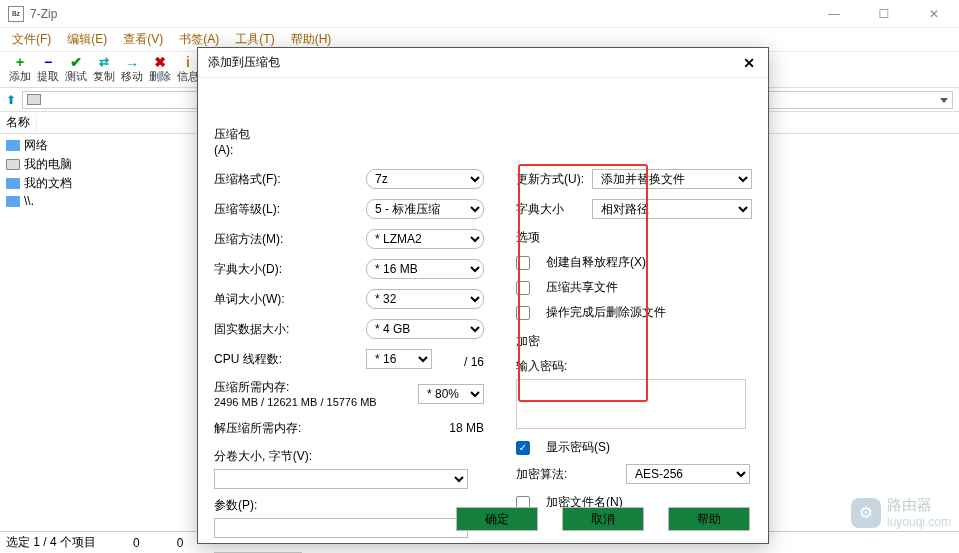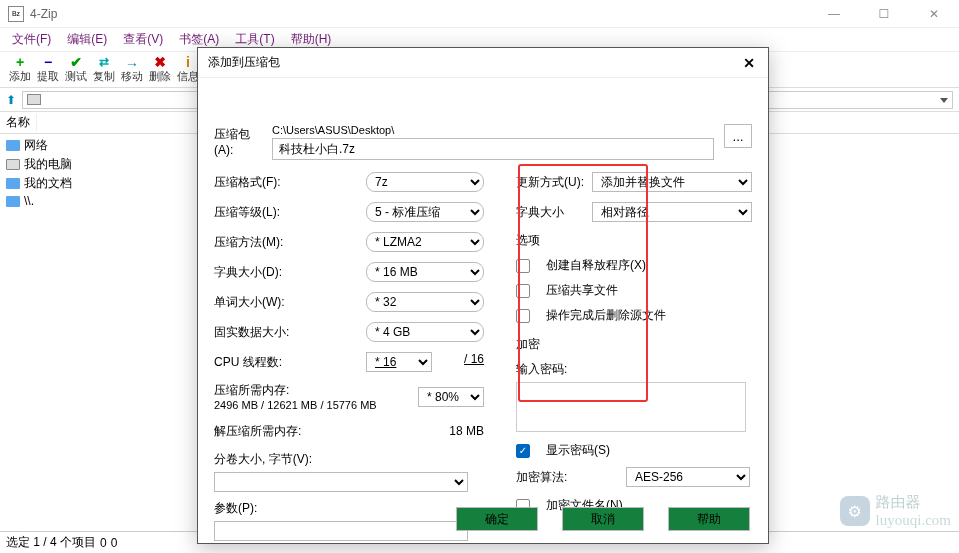--- a/index.html
+++ b/index.html
@@ -7,21 +7,21 @@
 
 
 .main-titlebar { display: flex; align-items: center; height: 28px; padding: 0 8px; border-bottom: 1px solid #eee; }
 .main-titlebar .app-icon { width: 16px; height: 16px; border: 1px solid #888; background: #fff; font-size: 7px; display: flex; align-items: center; justify-content: center; margin-right: 6px; }
 .main-titlebar .title { flex: 1; font-size: 12px; color: #666; }
 .win-controls { display: flex; gap: 20px; margin-right: 2px; }
 .win-btn { width: 30px; height: 20px; display: flex; align-items: center; justify-content: center; color: #888; font-size: 12px; }
 
 
 .menubar { display: flex; height: 24px; align-items: center; padding: 0 4px; border-bottom: 1px solid #eee; font-size: 12px; }
-.menubar span { padding: 0 8px; color: #701a75; }
+.menubar span { padding: 0 8px; color: #a16207; }
 
 
 .toolbar { display: flex; align-items: center; height: 36px; padding: 0 6px; border-bottom: 1px solid #ddd; background: #fff; }
 .tb-btn { display: flex; flex-direction: column; align-items: center; padding: 0 3px; font-size: 11px; color: #333; }
 .tb-icon { width: 18px; height: 14px; display:flex; align-items:center; justify-content:center; font-size: 14px; font-weight: bold; line-height: 1; }
 .plus { color: #0a0; } .minus { color: #00a; } .check { color: #090; } .arrows { color: #0aa; font-size:12px; } .move { color: #08b; } .x { color: #c00; } .info { color: #c80; }
 
 
 .pathbar { display: flex; align-items: center; height: 24px; padding: 0 6px; border-bottom: 1px solid #ddd; }
 .pathbar .up { color: #08b; margin-right: 6px; }
@@ -31,21 +31,21 @@
 
 .content { display: flex; height: calc(100% - 28px - 24px - 36px - 24px - 22px); }
 .file-header { display: flex; background: #fff; border-bottom: 1px solid #ddd; height: 22px; align-items: center; }
 .file-header .col { padding: 0 6px; border-right: 1px solid #eee; }
 .file-list { padding: 2px 0; }
 .file-item { display: flex; align-items: center; padding: 1px 6px; gap: 4px; }
 .folder-ico { width: 14px; height: 11px; background: #5aa7f0; border-radius: 1px; position: relative; }
 .drive-ico { width: 14px; height: 11px; background: #ddd; border: 1px solid #888; border-radius: 1px; }
 
 
-.statusbar { position: absolute; bottom: 0; left: 0; right: 0; height: 22px; border-top: 1px solid #ccc; display: flex; align-items: center; font-size: 12px; padding: 0 6px; gap: 4px; }
+.statusbar { position: absolute; bottom: 0; left: 0; right: 0; height: 22px; border-top: 1px solid #ccc; display: flex; align-items: center; font-size: 12px; padding: 0 6px; gap: 37px; }
 
 
 .dialog { position: absolute; left: 197px; top: 47px; width: 572px; height: 497px; background: #fff; border: 1px solid #555; box-shadow: 0 4px 20px rgba(0,0,0,.25); }
 .dlg-titlebar { display: flex; align-items: center; height: 30px; padding: 0 10px; border-bottom: 1px solid #eee; }
 .dlg-title { flex: 1; font-size: 12px; }
 .dlg-close { width: 18px; height: 18px; display: flex; align-items: center; justify-content: center; font-size: 14px; font-weight: bold; }
 
 .dlg-body { padding: 6px 16px; font-size: 12px; margin-top: 40px; }
 .arch-row { display: flex; align-items: flex-start; gap: 10px; margin-bottom: 12px; }
 .arch-label { width: 48px; padding-top: 2px; }
@@ -61,21 +61,21 @@
 
 .highlight-box { border: 2px solid #e33; border-radius: 3px; position: absolute; left: 320px; top: 116px; width: 130px; height: 238px; pointer-events: none; }
 
 .form-row { display: flex; align-items: center; margin-bottom: 10px; height: 20px; }
 .form-row label { flex: 1; font-size: 12px; }
 .form-row .val { font-size: 12px; }
 select, input[type="text"] { height: 20px; border: 1px solid #bbb; font-size: 12px; padding: 0 4px; background: #fff; }
 .sel-w { width: 118px; border-radius: 9px; }
 .sel-sm { width: 66px; }
 .sel-pct { width: 66px; margin-left: auto; }
-.threads-row { display: flex; align-items: flex-start; text-decoration: underline; }
+.threads-row { display: flex; align-items: flex-end; }
 .threads-row .slash { margin-left: 8px; font-size: 12px; width: 44px; text-align: right; }
 
 .check-row { display: flex; align-items: center; gap: 16px; margin-bottom: 8px; font-size: 12px; }
 .chk { width: 14px; height: 14px; border: 1px solid #888; border-radius: 2px; display: inline-flex; align-items: center; justify-content: center; font-size: 10px; color: #fff; }
 .chk.checked { background: #0067c0; border-color: #0067c0; }
 
 .section-title { font-size: 12px; margin: 6px 0 8px; }
 .pw-box { width: 230px; height: 50px; border: 1px solid #ccc; margin-bottom: 10px; }
 
 .split-row, .param-row { margin-top: 8px; }
@@ -83,28 +83,28 @@
 
 .opt-btn { width: 88px; height: 26px; border: 1px solid #bbb; background: #fff; margin-top: 14px; }
 
 .dlg-buttons { position: absolute; bottom: 12px; right: 18px; display: flex; gap: 24px; }
 .dlg-buttons button { width: 82px; height: 24px; border: 1px solid #bbb; background: #15803d; font-size: 12px; }
 
 
 .watermark { position: absolute; right: 8px; bottom: 24px; display: flex; align-items: center; gap: 6px; opacity: .55; }
 .wm-ico { width: 30px; height: 30px; border-radius: 8px; background: #9bb3c7; display:flex; align-items:center; justify-content:center; color:#fff; font-size:16px; }
 .wm-text { font-size: 15px; color: #8aa; }
-.wm-sub { font-size: 15px; color: #9bb; font-family: Liberation Serif, serif; }
+.wm-sub { font-size: 12px; color: #9bb; }
 </style>
 </head>
 <body>
 
 <div class="main-titlebar">
   <div class="app-icon">Bz</div>
-  <div class="title">4-Zip</div>
+  <div class="title">7-Zip</div>
   <div class="win-controls">
     <div class="win-btn">—</div>
     <div class="win-btn">☐</div>
     <div class="win-btn">✕</div>
   </div>
 </div>
 
 <div class="menubar">
   <span>文件(F)</span>
   <span>编辑(E)</span>
@@ -186,27 +186,20 @@
 
 <div class="dialog">
   <div class="dlg-titlebar">
     <div class="dlg-title">添加到压缩包</div>
     <div class="dlg-close">✕</div>
   </div>
   <div class="dlg-body">
 
     <div class="arch-row">
       <div class="arch-label">压缩包(A):</div>
-      <div class="arch-right">
-        <div class="arch-path-wrap">
-          <span class="arch-path">C:\Users\ASUS\Desktop\</span>
-          <input class="arch-input" value="科技杜小白.7z" style="">
-        </div>
-        <button class="browse-btn">...</button>
-      </div>
     </div>
 
     <div class="columns">
 
       <div class="col-left">
         <div class="form-row">
             <label>压缩格式(F):</label>
             <select class="sel-w"><option>7z</option></select>
           </div>
         <div class="form-row">

